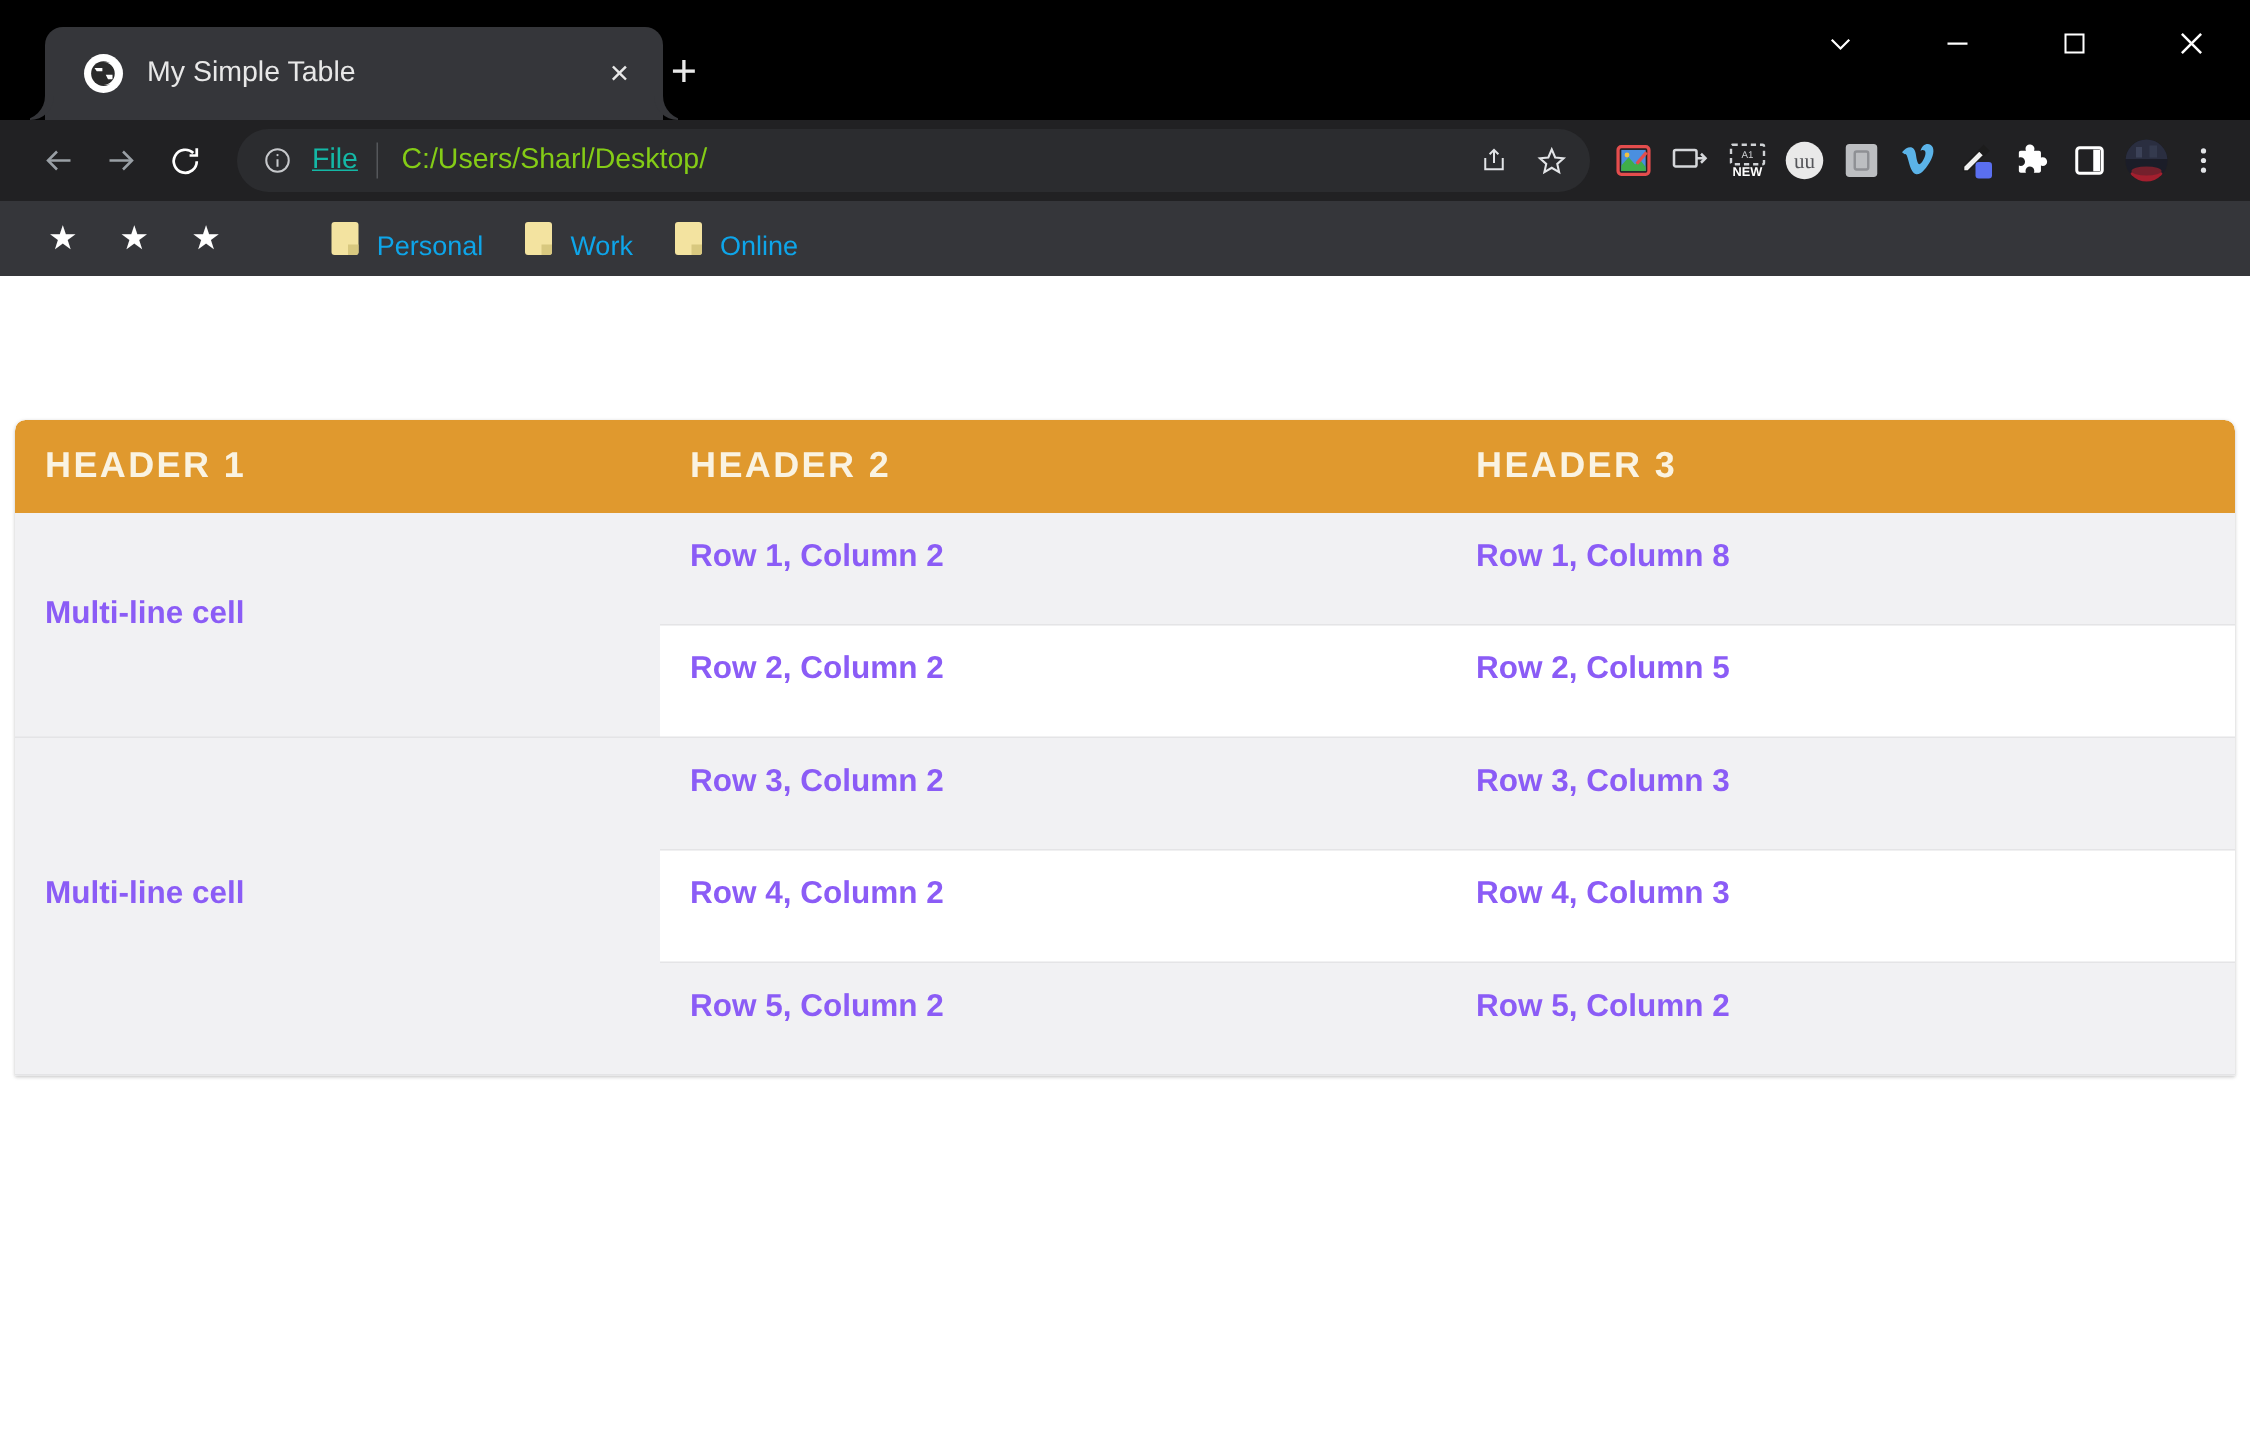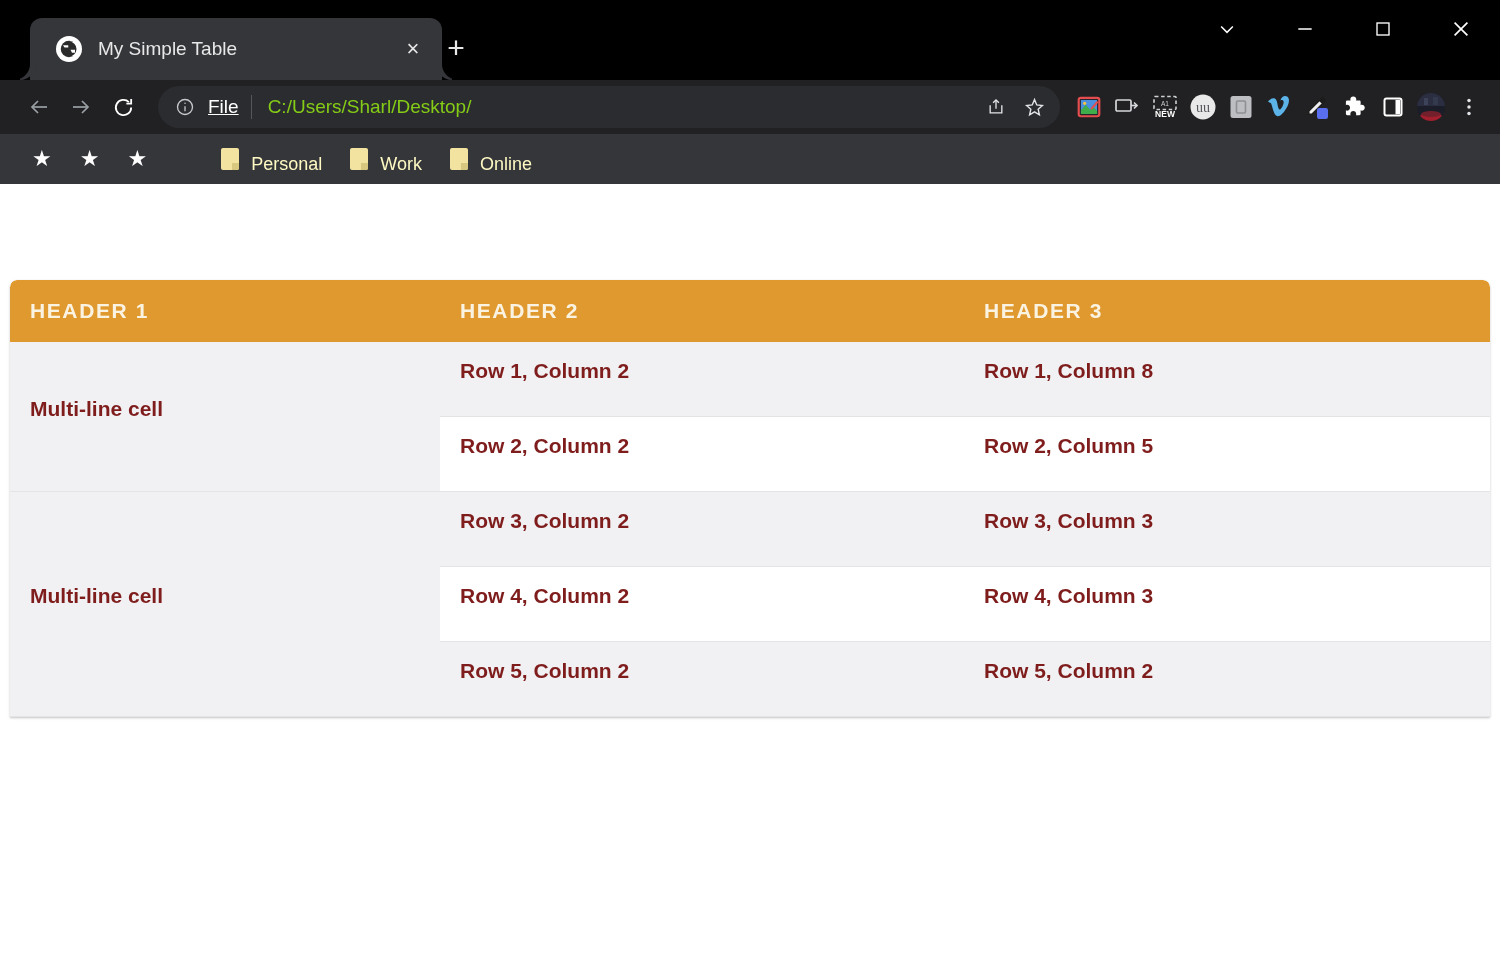--- a/index.html
+++ b/index.html
@@ -137,21 +137,21 @@
     padding: 0 10px 0 14px;
     min-width: 0;
   }
   .omni-info {
     width: 26px; height: 26px;
     display: flex; align-items: center; justify-content: center;
     flex: none;
     color: #c6c8cb;
   }
   .omni-scheme {
-    color: #ffffff;
+    color: #14b8a6;
     font-size: 19px;
     margin: 0 12px 0 10px;
     flex: none;
     text-decoration: underline;
   }
   .omni-divider {
     width: 1px; height: 24px;
     background: #55575b;
     flex: none;
   }
@@ -207,21 +207,21 @@
   }
   .bm-folder::after {
     content: "";
     position: absolute;
     right: 0; bottom: 0;
     width: 7px; height: 7px;
     background: #d8c87f;
     border-radius: 0 0 2px 0;
   }
   .bm-label {
-    color: #fef9c3;
+    color: #0ea5e9;
     font-size: 18px;
     margin-left: 12px;
     white-space: nowrap;
     margin-top: 10px;
   }
   .bm-gap { width: 46px; flex: none; }
 
   
   .page {
     background: #ffffff;
@@ -235,35 +235,35 @@
     border-collapse: collapse;
     box-shadow: 0 1px 3px rgba(0,0,0,0.14), 0 1px 2px rgba(0,0,0,0.10);
     border-radius: 7px 7px 0 0;
     overflow: hidden;
     table-layout: fixed;
   }
 
   table.data-table thead th {
     background: #E0992E;
     color: #FAF3E2;
-    font-size: 21px;
+    font-size: 24px;
     font-weight: bold;
     letter-spacing: 1.6px;
     text-align: left;
     padding: 17px 0 17px 20px;
     height: 62px;
     vertical-align: middle;
   }
   thead th:first-child { border-radius: 7px 0 0 0; }
   thead th:last-child  { border-radius: 0 7px 0 0; }
 
   table.data-table td {
     font-size: 21px;
     font-weight: bold;
-    color: #7f1d1d;
+    color: #8b5cf6;
     padding: 17px 0 33px 20px;
     height: 62px;
     vertical-align: middle;
     border-bottom: 1px solid #e4e4e6;
   }
 
   tbody tr:nth-child(odd)  td { background: #F1F1F3; }
   tbody tr:nth-child(even) td { background: #FFFFFF; }
 
   td.span-cell {

